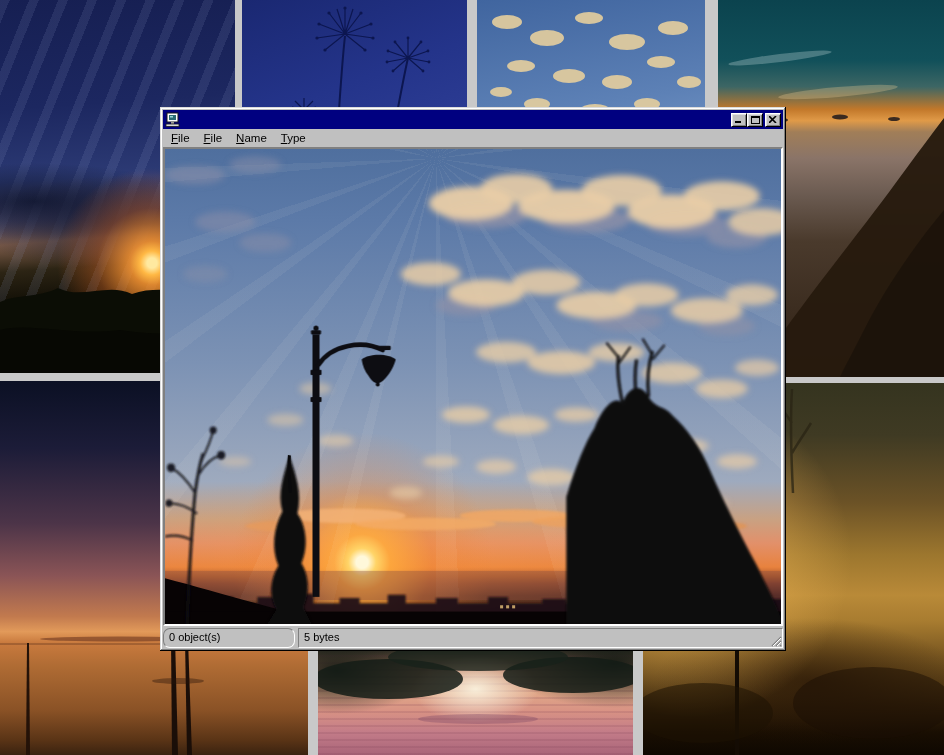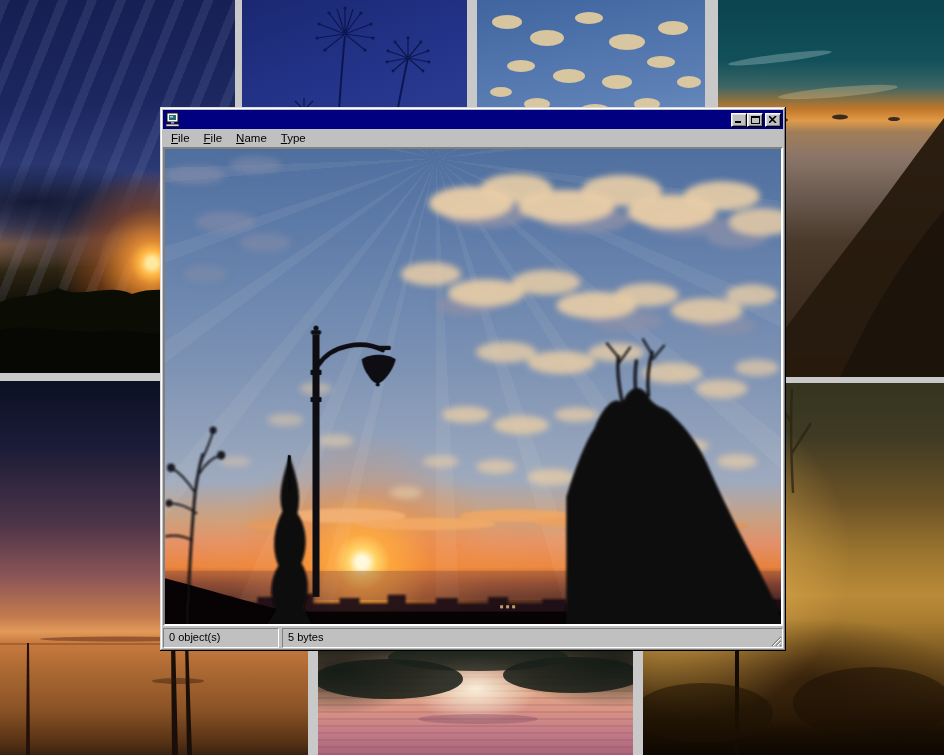--- a/index.html
+++ b/index.html
@@ -80,21 +80,21 @@
     background:
       repeating-conic-gradient(from 195deg at 44% 2%, rgba(255,246,230,0) 0deg 6deg, rgba(255,246,230,.06) 6deg 9deg, rgba(255,246,230,0) 9deg 16deg),
       radial-gradient(circle at 32% 87%, #fff8da 0 6px, #ffd467 14px, rgba(255,170,60,.85) 28px, rgba(240,130,50,.35) 70px, rgba(220,110,40,0) 130px),
       radial-gradient(ellipse 440px 150px at 36% 90%, rgba(255,160,70,.42), rgba(255,160,70,0) 72%),
       linear-gradient(180deg, #4f6f9e 0%, #5c7aa8 15%, #7c92b4 45%, #9eaabe 70%, #c9a182 78%, #e2906a 83%, #e8823e 88%, #b05a2a 90%, #7a3a28 91.5%, #3a1a1a 94%, #140808 100%); }
   .photo svg { position:absolute; inset:0; width:100%; height:100%; }
 
   .statusbar { height:20px; margin-top:2px; display:flex; gap:3px; flex:0 0 auto; }
   .spanel { border:1px solid; border-color:#808080 #fff #fff #808080; background:#c0c0c0;
     font-size:11px; color:#000; padding:2px 4px 0 5px; white-space:nowrap; position:relative; }
-  .s1 { width:116px; flex:0 0 auto; }
+  .s1 { width:132px; flex:0 0 auto;border-radius:7px; }
   .s2 { flex:1; }
   .grip { position:absolute; right:0; bottom:0; width:13px; height:13px; }
 </style>
 </head>
 <body>
 
 <div class="desktop">
 
   <div class="tile tA">
     <svg viewBox="0 0 235 373" preserveAspectRatio="none">

